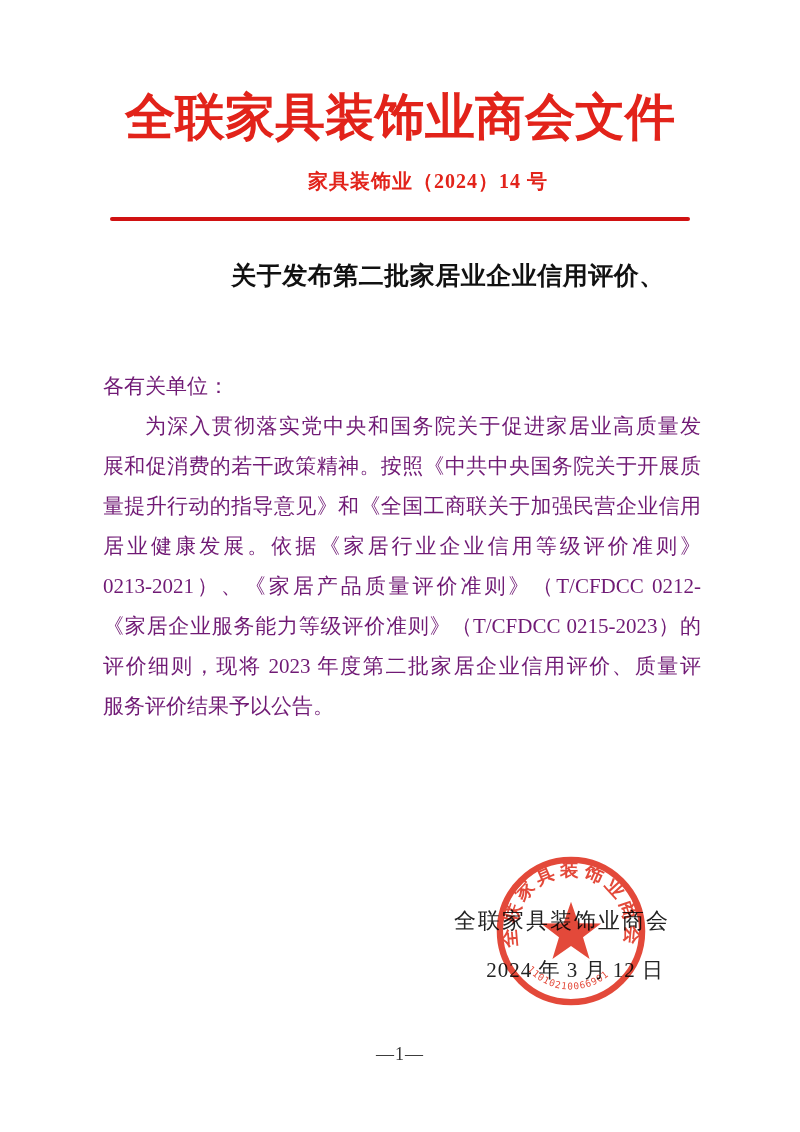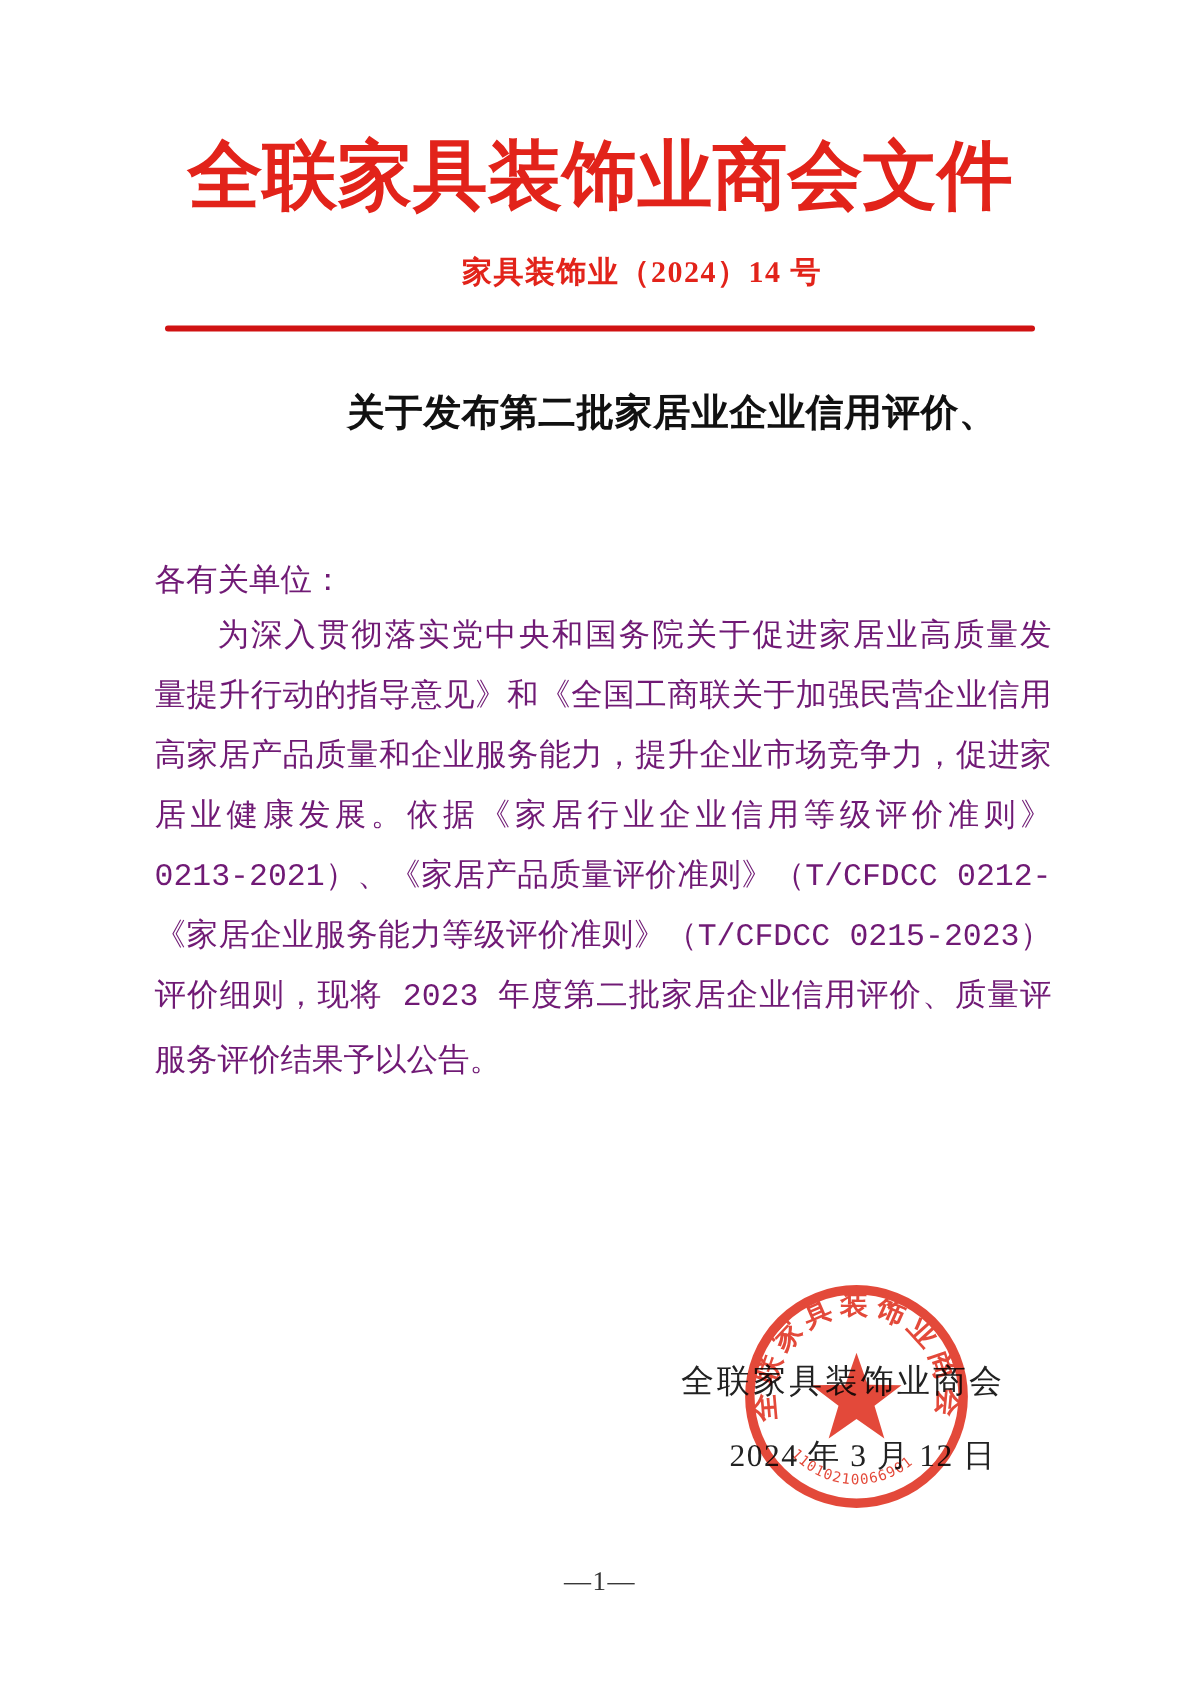--- a/index.html
+++ b/index.html
@@ -49,21 +49,20 @@
     position:absolute;top:366px;left:103px;width:598px;
     font-size:21px;line-height:40px;
     color:#701a75;
   }
   .body-line{height:40px;white-space:nowrap;}
   .body-line.just{
     white-space:normal;
     text-align:justify;
     text-align-last:justify;
     overflow:hidden;
-    font-family:Liberation Mono, monospace;
   }
   .body-line.indent{text-indent:2em;}
   
   .sign-org{
     position:absolute;top:906px;right:130px;
     font-size:22px;letter-spacing:2px;color:#222;
     white-space:nowrap;
   }
   .sign-date{
     position:absolute;top:956px;right:136px;
@@ -96,22 +95,22 @@
 
   <div class="red-rule"></div>
 
   <div class="doc-title">
     <div>关于发布第二批家居业企业信用评价、</div>
   </div>
 
   <div class="body-block">
     <div class="body-line">各有关单位：</div>
     <div class="body-line just indent">为深入贯彻落实党中央和国务院关于促进家居业高质量发</div>
+    <div class="body-line just">展和促消费的若干政策精神。按照《中共中央国务院关于开展质</div>
     <div class="body-line just">量提升行动的指导意见》和《全国工商联关于加强民营企业信用</div>
-    <div class="body-line just">高家居产品质量和企业服务能力，提升企业市场竞争力，促进家</div>
     <div class="body-line just">居业健康发展。依据《家居行业企业信用等级评价准则》(T/CFDCC</div>
     <div class="body-line just">0213-2021）、《家居产品质量评价准则》（T/CFDCC 0212-2021）、</div>
     <div class="body-line just">《家居企业服务能力等级评价准则》（T/CFDCC 0215-2023）的</div>
     <div class="body-line just">评价细则，现将 2023 年度第二批家居企业信用评价、质量评价、</div>
     <div class="body-line">服务评价结果予以公告。</div>
   </div>
 
   <div class="sign-org">全联家具装饰业商会</div>
 
   <div class="sign-date">2024 年 3 月 12 日</div>

